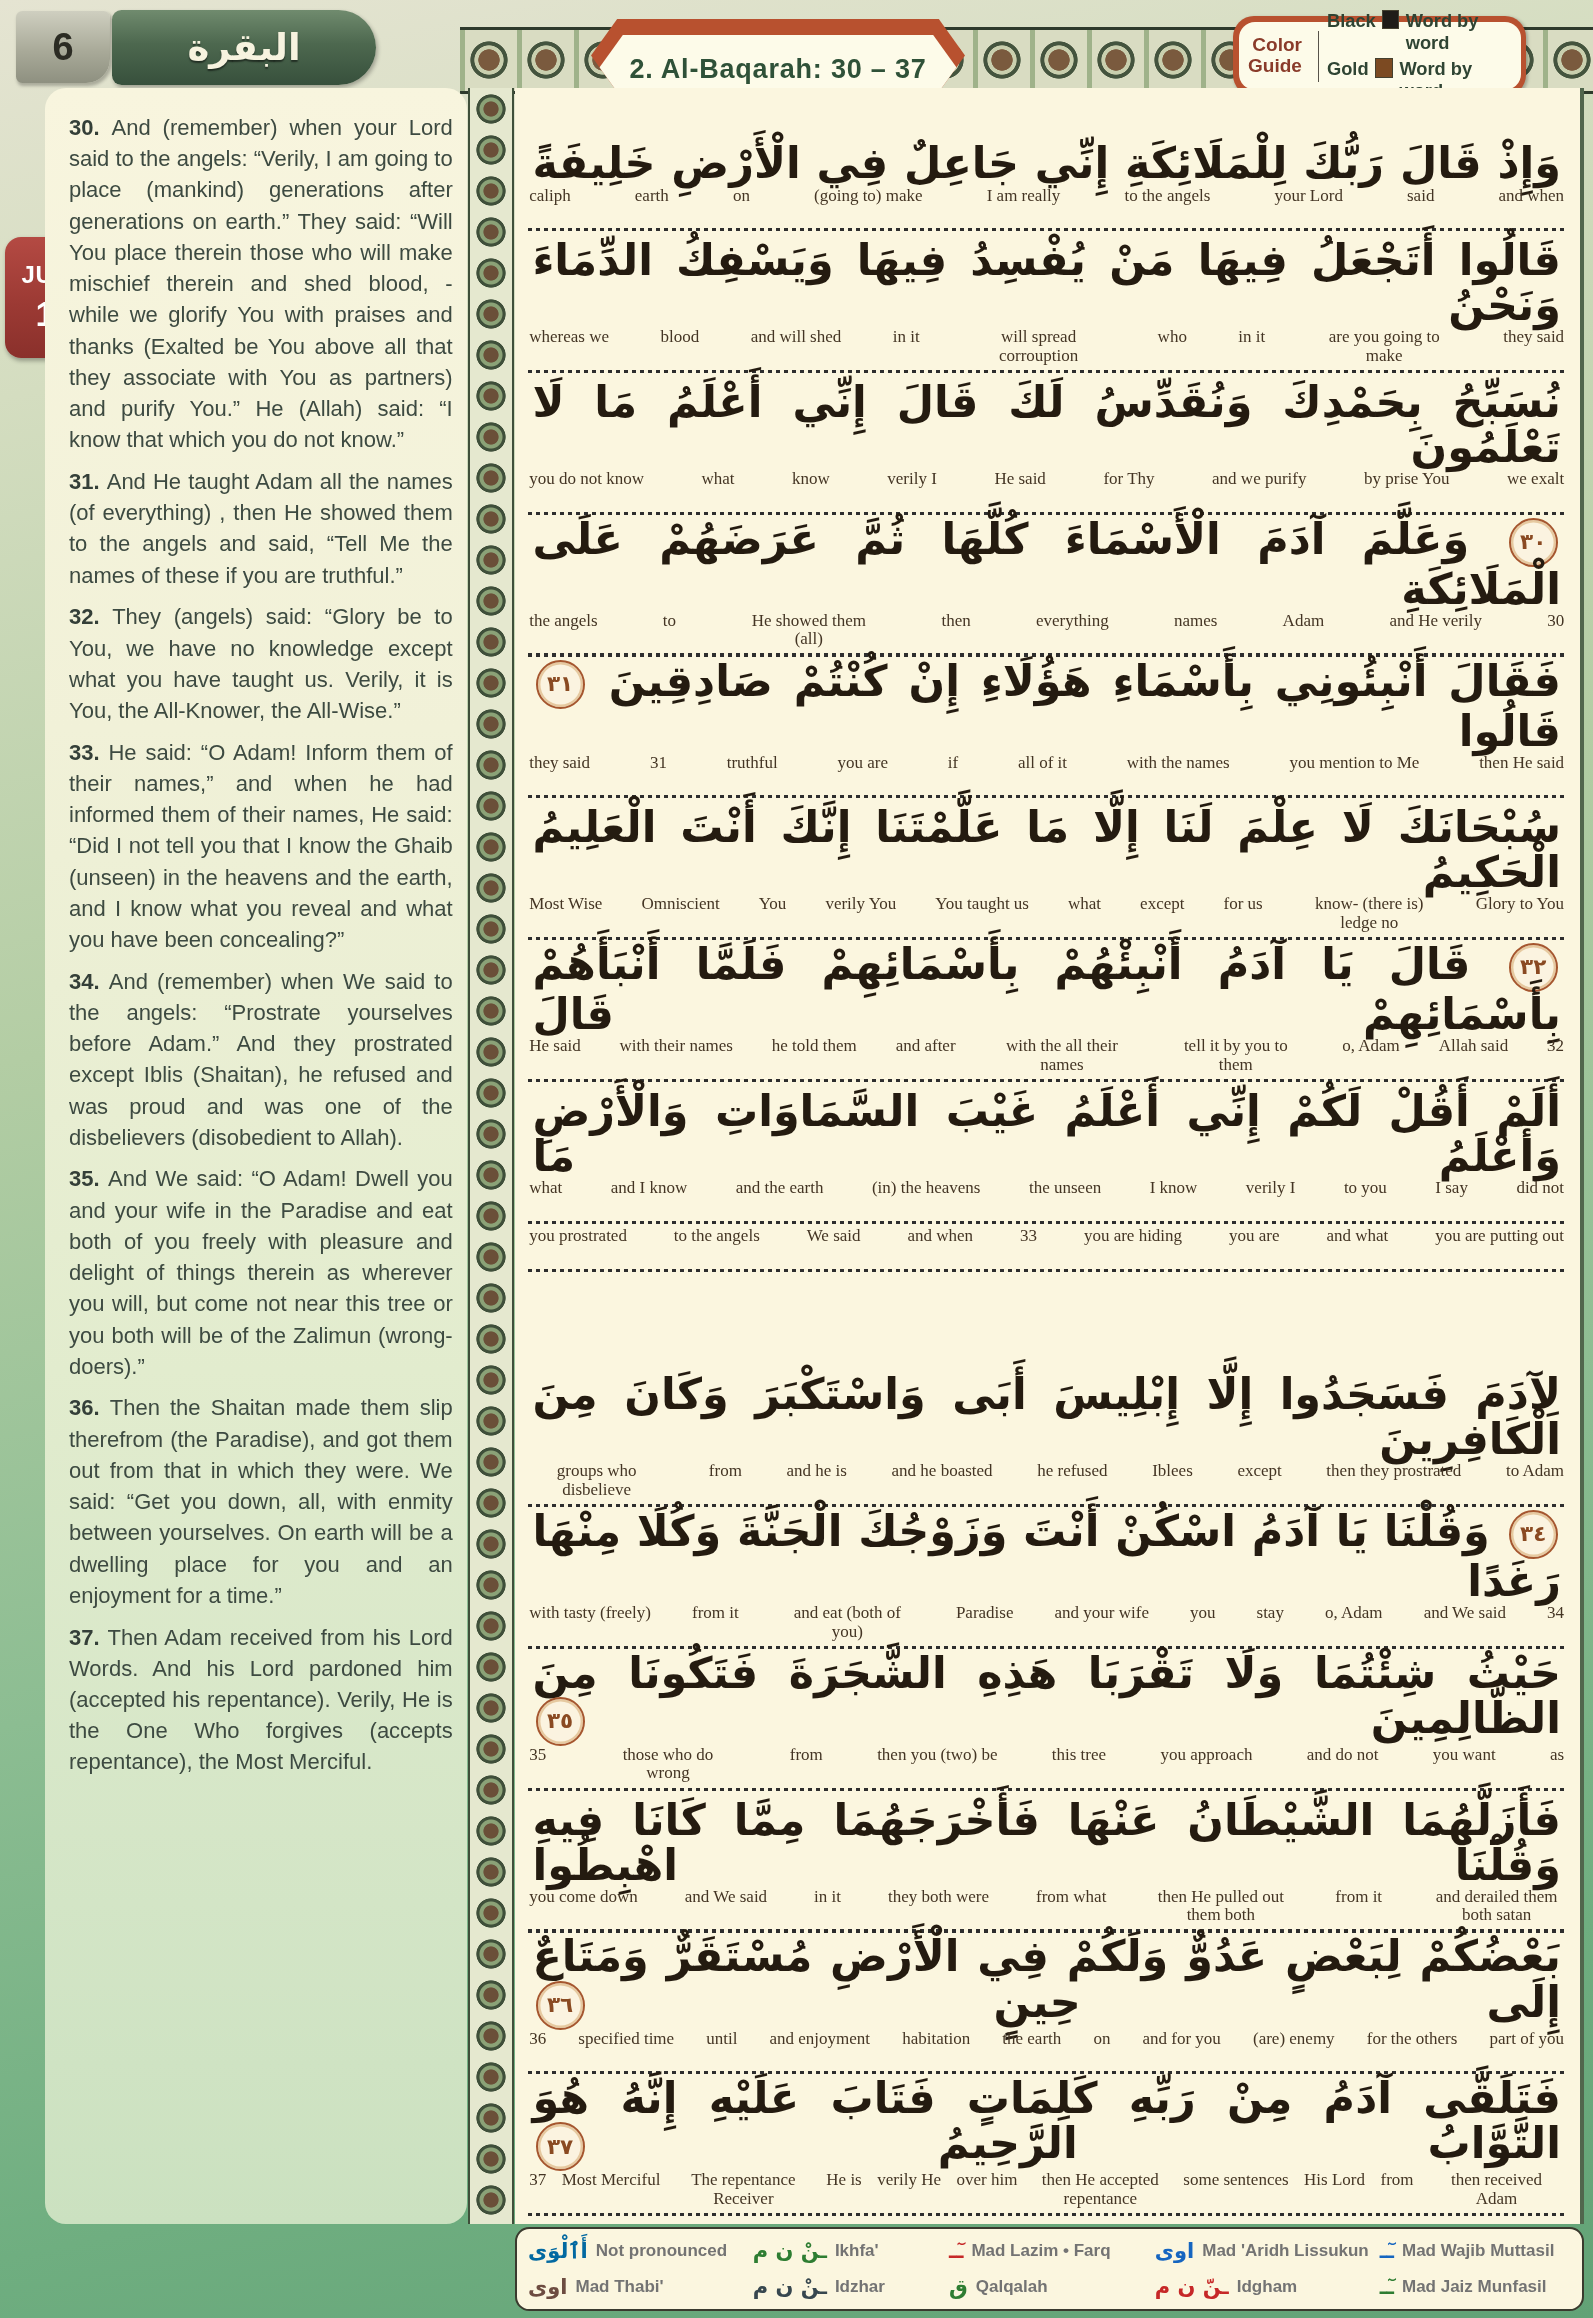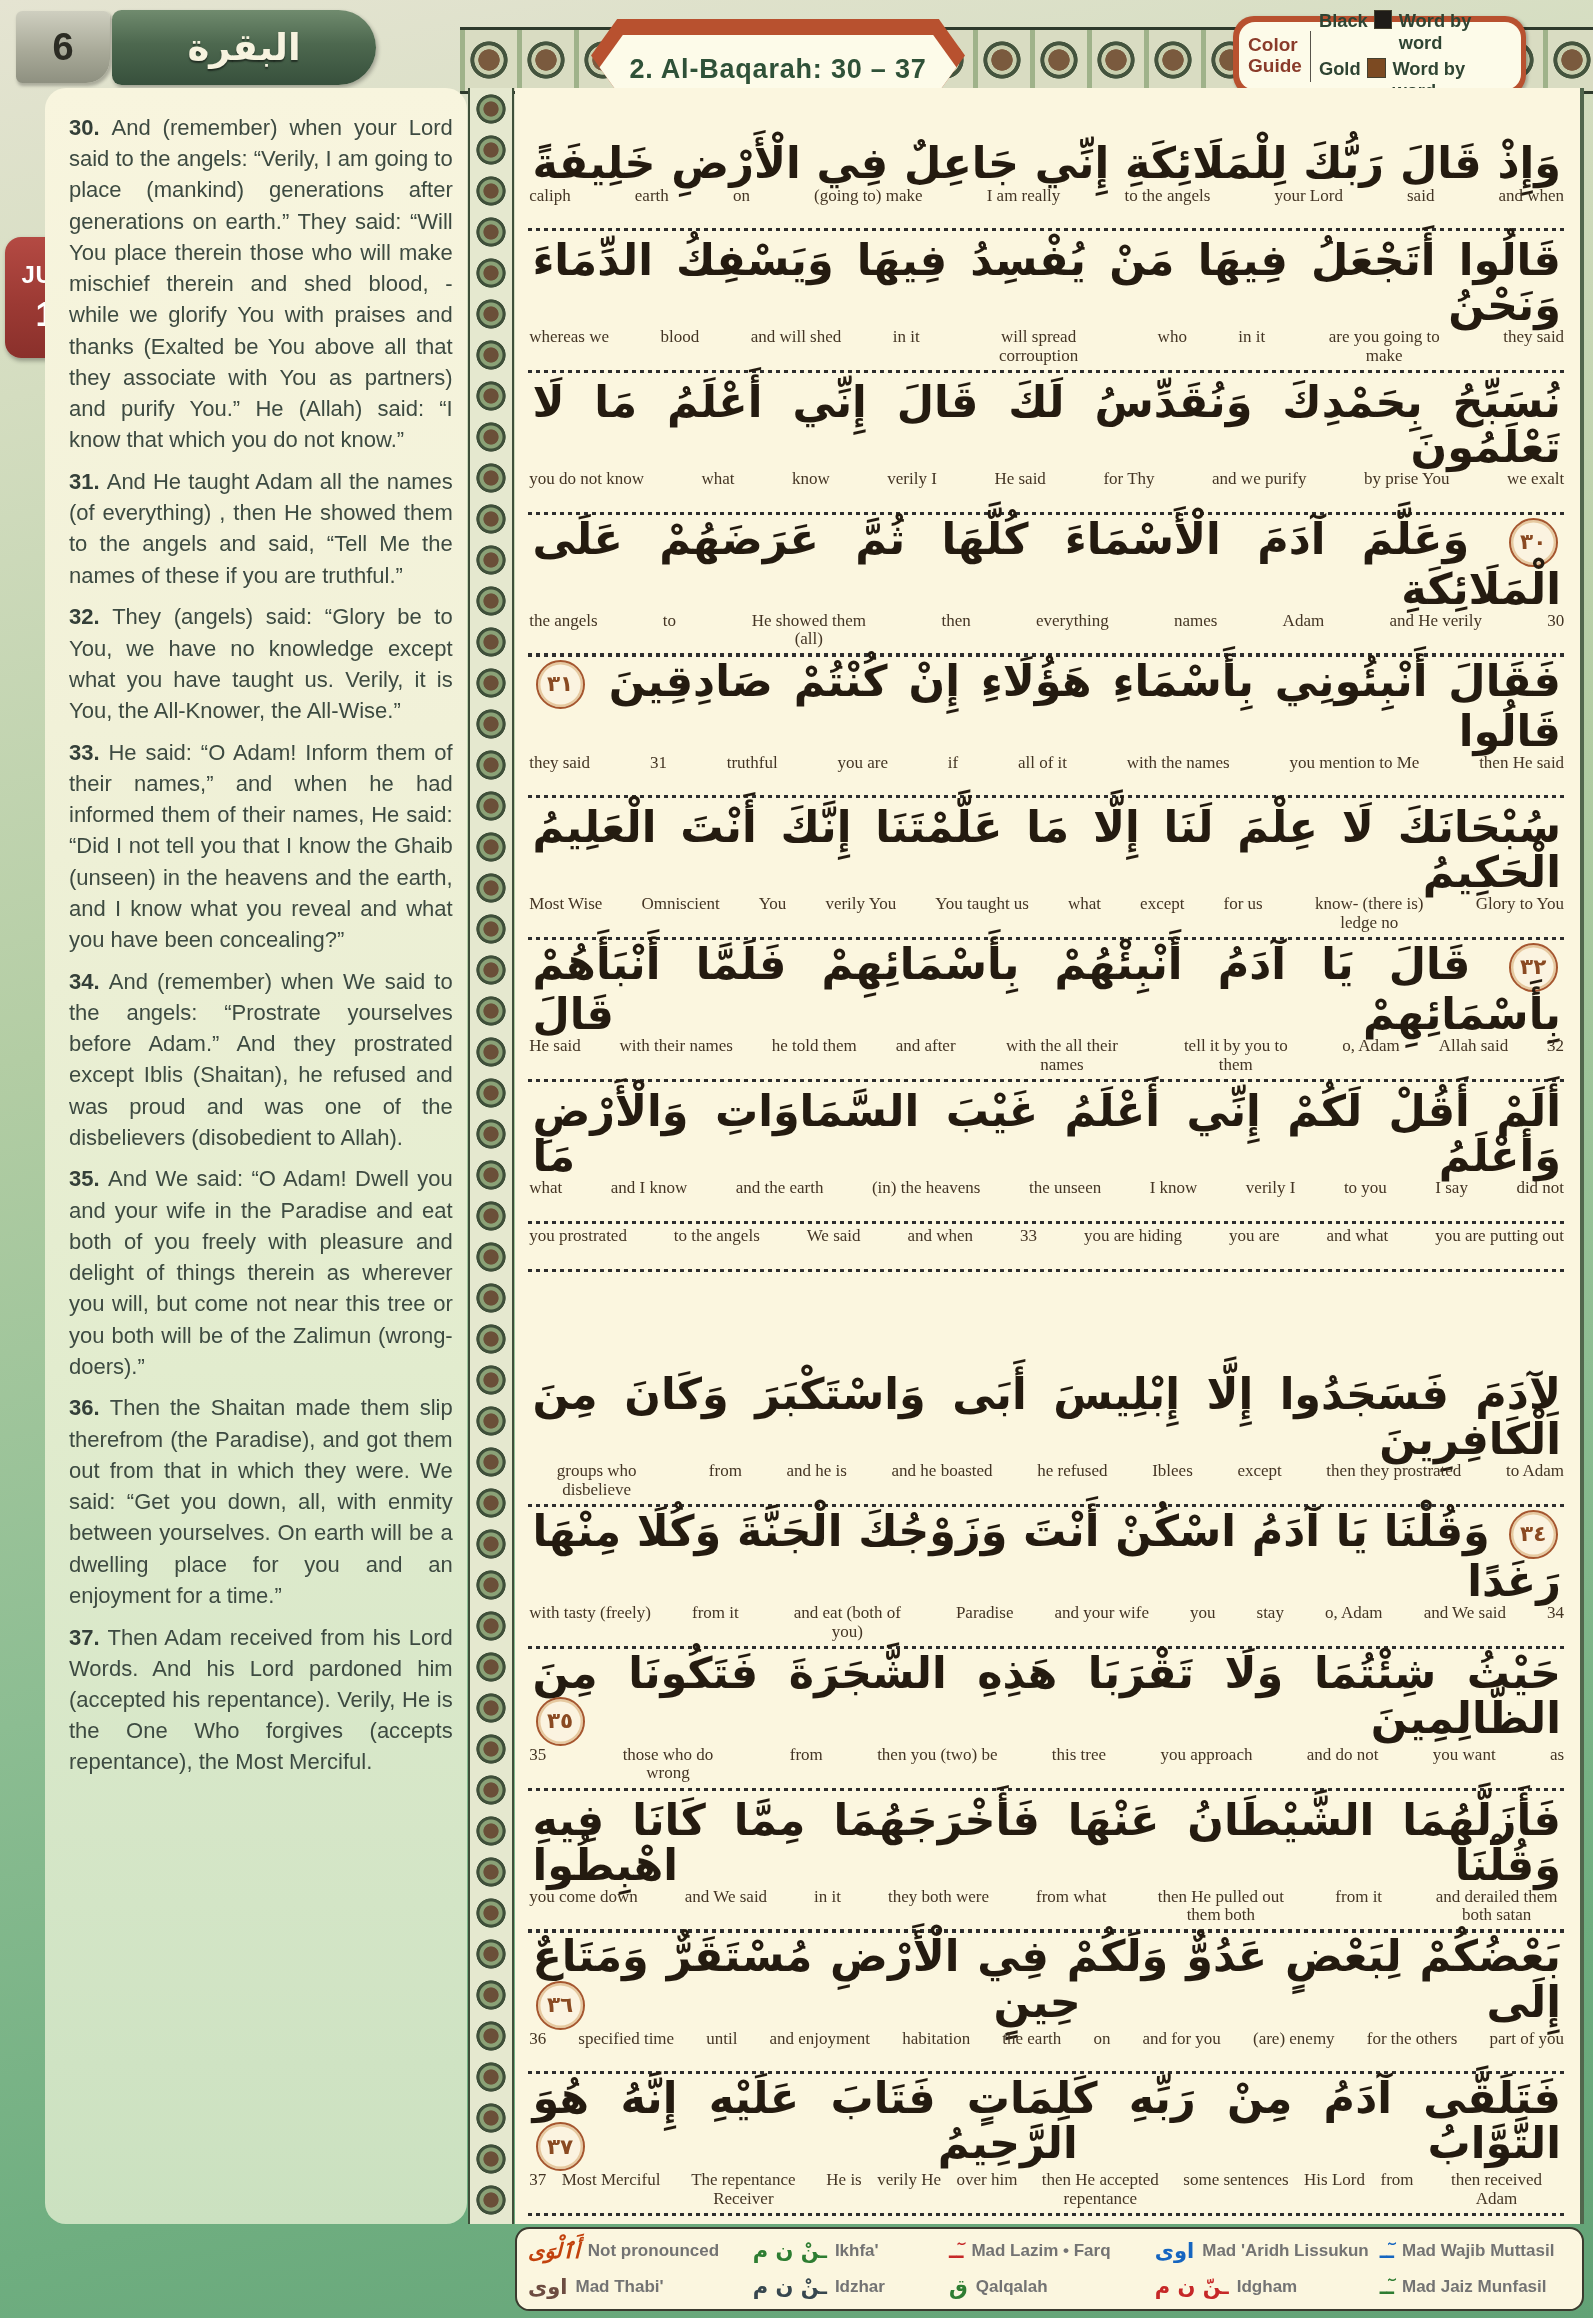--- a/index.html
+++ b/index.html
@@ -27,22 +27,22 @@
        display:flex;align-items:center;justify-content:center;}
   .title-pill-inner{width:360px;height:70px;background:#fdfbe9;
        clip-path:polygon(7% 0,93% 0,100% 50%,93% 100%,7% 100%,0 50%);
        display:flex;align-items:center;justify-content:center;
        font-size:27px;font-weight:bold;color:#2f5138;letter-spacing:0.8px;margin-top:28px;}
   .color-guide-outer{position:absolute;left:1233px;top:16px;width:293px;height:80px;
        background:#b8512f;border-radius:21px;display:flex;align-items:center;justify-content:center;
        box-shadow:1.6px 1.6px 3.2px rgba(0,0,0,.25);}
   .color-guide{width:282px;height:68px;background:#fdfbe9;border-radius:16px;
        display:flex;align-items:center;padding:0 9.6px;box-sizing:border-box;gap:8px;}
-  .cg-left{font-size:19px;font-weight:bold;color:#8a3b2a;line-height:1.1;text-align:left;
-       border-right:1.6px solid #57534a;padding-right:8px;height:51px;display:flex;flex-direction:column;justify-content:center;}
+  .cg-left{font-size:19px;font-weight:bold;color:#8a3b2a;line-height:1.1;text-align:right;
+       border-right:1.6px solid #57534a;padding-right:16px;height:51px;display:flex;flex-direction:column;justify-content:center;}
   .cg-rows{display:flex;flex-direction:column;gap:4.8px;flex:1;}
   .cg-row{display:flex;align-items:flex-start;gap:6.4px;font-size:18.3px;font-weight:bold;color:#2f4433;}
   .cg-swatch{width:17.5px;height:17.5px;display:inline-block;border:0.8px solid #44402f;}
   
   .juz{position:absolute;left:4.8px;top:237px;width:81px;height:121px;
        background:linear-gradient(180deg,#b44a43 0%,#9c3a34 55%,#8a302b 100%);
        border-radius:16px;color:#fff;display:flex;flex-direction:column;align-items:center;justify-content:center;
        box-shadow:1.6px 2.4px 4px rgba(0,0,0,.3);}
   .juz .l1{font-size:24px;font-weight:bold;letter-spacing:0.8px;}
   .juz .l2{font-size:35px;font-weight:bold;margin-top:4.8px;}
@@ -397,21 +397,21 @@
           <span>from</span>
           <span>then received Adam</span>
         </div>
         <div class="dots"></div>
       </div>
     </div>
 </div>
 
 <div class="legend" id="legend">
     <div class="leg-item">
-      <span class="leg-sample" style="color: #c2410c; font-style: italic;">أَٱلْوَى</span>
+      <span class="leg-sample" style="color: #0369a1;">أَٱلْوَى</span>
       <span class="leg-label">Not pronounced</span>
     </div>
     <div class="leg-item">
       <span class="leg-sample" style="color: rgb(46, 125, 50);">ـنْ ن م</span>
       <span class="leg-label">Ikhfa'</span>
     </div>
     <div class="leg-item">
       <span class="leg-sample" style="color: rgb(198, 40, 40);">ـٓـ</span>
       <span class="leg-label">Mad Lazim • Farq</span>
     </div>

